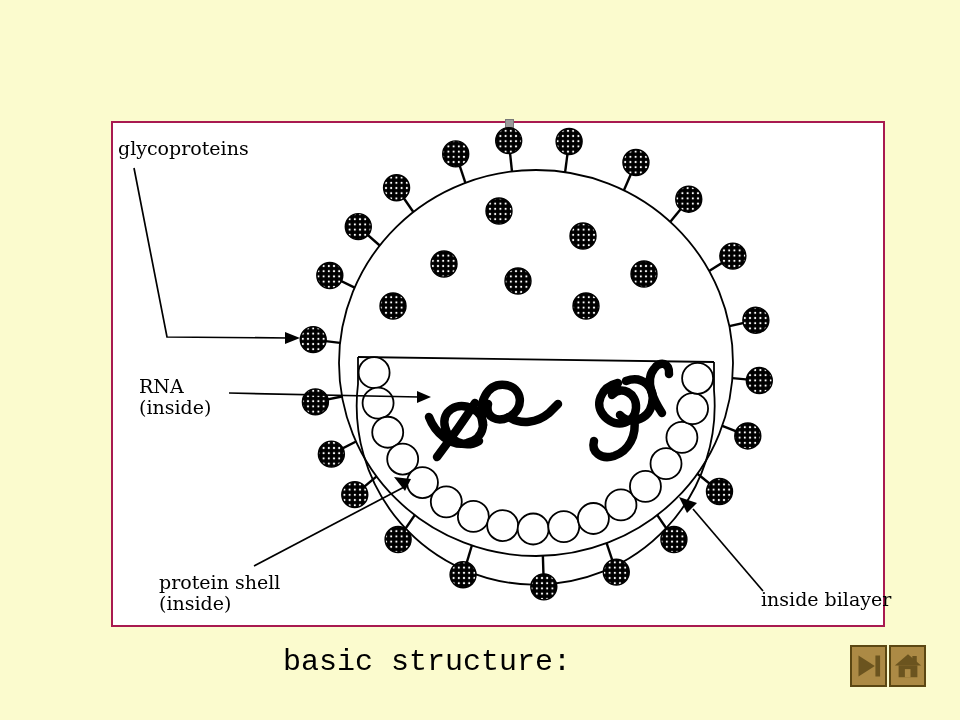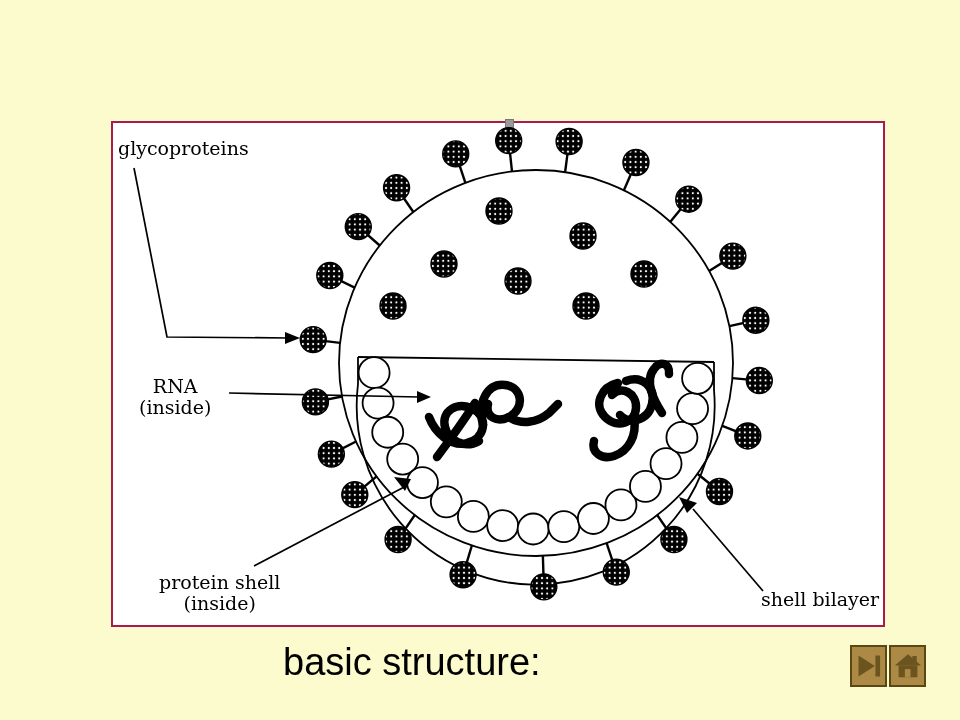--- a/index.html
+++ b/index.html
@@ -6,40 +6,39 @@
   body{
     width:960px;height:720px;position:relative;overflow:hidden;
     background:var(--slide-bg,#FBFBCE);
     font-family:"Liberation Sans",sans-serif;
   }
   .figure-panel{
     position:absolute;left:111px;top:121px;width:770px;height:502px;
     background:var(--panel-bg,#FFFFFF);
     border:2px solid var(--panel-border,#A81A50);
     box-sizing:content-box;
-    text-align:center;
   }
   .figure-panel svg.diagram{position:absolute;left:0;top:0;width:770px;height:502px;}
   .dlabel{
     position:absolute;color:#000;
     font-family:"DejaVu Serif","Liberation Serif",serif;
     font-size:19px;line-height:21px;white-space:pre;
   }
   .lbl-glyco{left:5px;top:15px;}
   .lbl-rna{left:26px;top:253px;}
   .lbl-protein{left:46px;top:449px;}
   .lbl-lipid{left:648px;top:466px;}
   .sel-handle{
     position:absolute;left:392px;top:-4px;width:7px;height:7px;
     background:#9a9a9a;border:1px solid #777;
   }
   .caption{
     position:absolute;left:283px;top:644px;color:#000;
-    font-family:Liberation Sans, sans-serif;
-    font-size:38px;line-height:36px;
+    font-family:Liberation Mono, monospace;
+    font-size:30px;line-height:36px;
   }
   .nav{
     position:absolute;left:850px;top:645px;display:flex;gap:2px;
   }
   .nav-btn{
     width:37px;height:42px;padding:0;margin:0;cursor:pointer;
     background:var(--btn-bg,#AC8A45);
     border:2px solid var(--btn-border,#5B4713);
     display:flex;align-items:center;justify-content:center;
   }
@@ -145,21 +144,21 @@
         <polygon points="318,274 304,268 304,280" fill="#000000"></polygon>
         <polyline points="141,443 295,362" fill="none" stroke="#000000" stroke-width="1.7"></polyline>
         <polygon points="281,354 298,356 292,368" fill="#000000"></polygon>
         <polyline points="650,468 580,386" fill="none" stroke="#000000" stroke-width="1.7"></polyline>
         <polygon points="566,374 584,380 574,390" fill="#000000"></polygon>
       </g>
   </svg>
   <div class="dlabel lbl-glyco">glycoproteins</div>
   <div class="dlabel lbl-rna"><span>RNA</span><br><span>(inside)</span></div>
   <div class="dlabel lbl-protein"><span>protein shell</span><br><span>(inside)</span></div>
-  <div class="dlabel lbl-lipid">shell bilayer</div>
+  <div class="dlabel lbl-lipid">inside bilayer</div>
 </div>
 
 <div class="caption">basic structure:</div>
 
 <div class="nav">
   <button class="nav-btn" title="">
     <svg width="28" height="30" viewBox="0 0 24 24">
       <polygon points="3,3 17,12 3,21" class="nav-ink" fill="#6B541F"></polygon>
       <rect x="17.5" y="3" width="4" height="18" class="nav-ink" fill="#6B541F"></rect>
     </svg>

